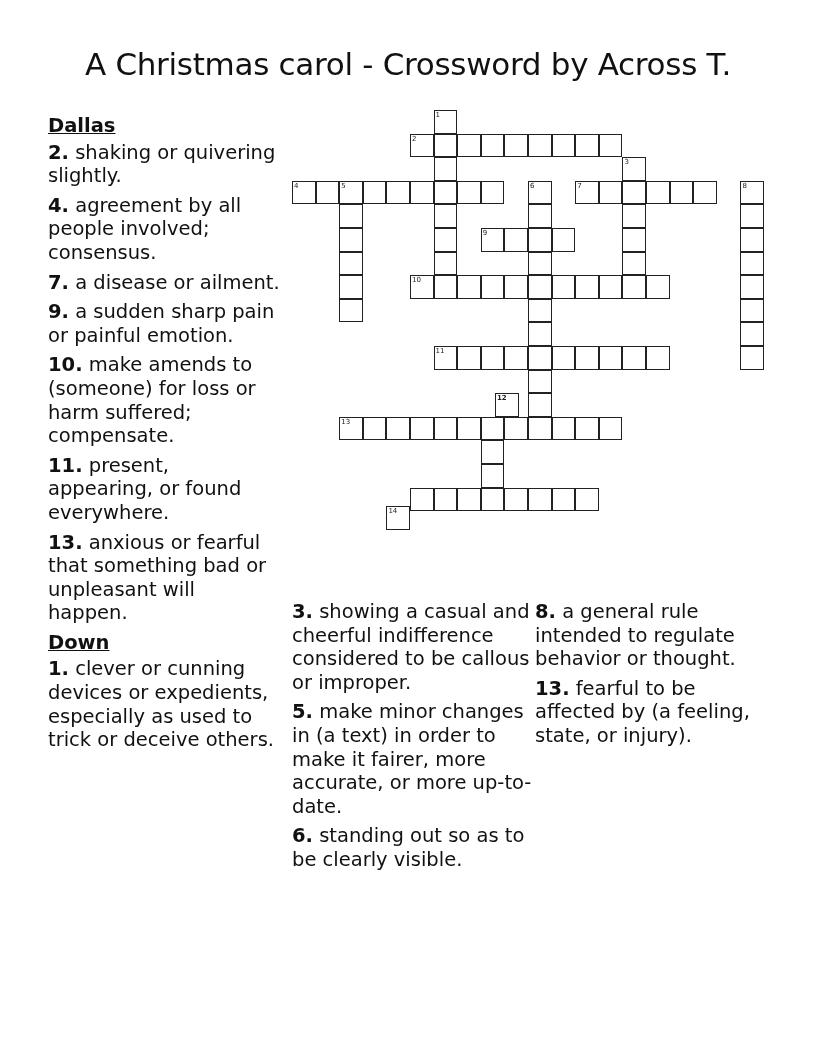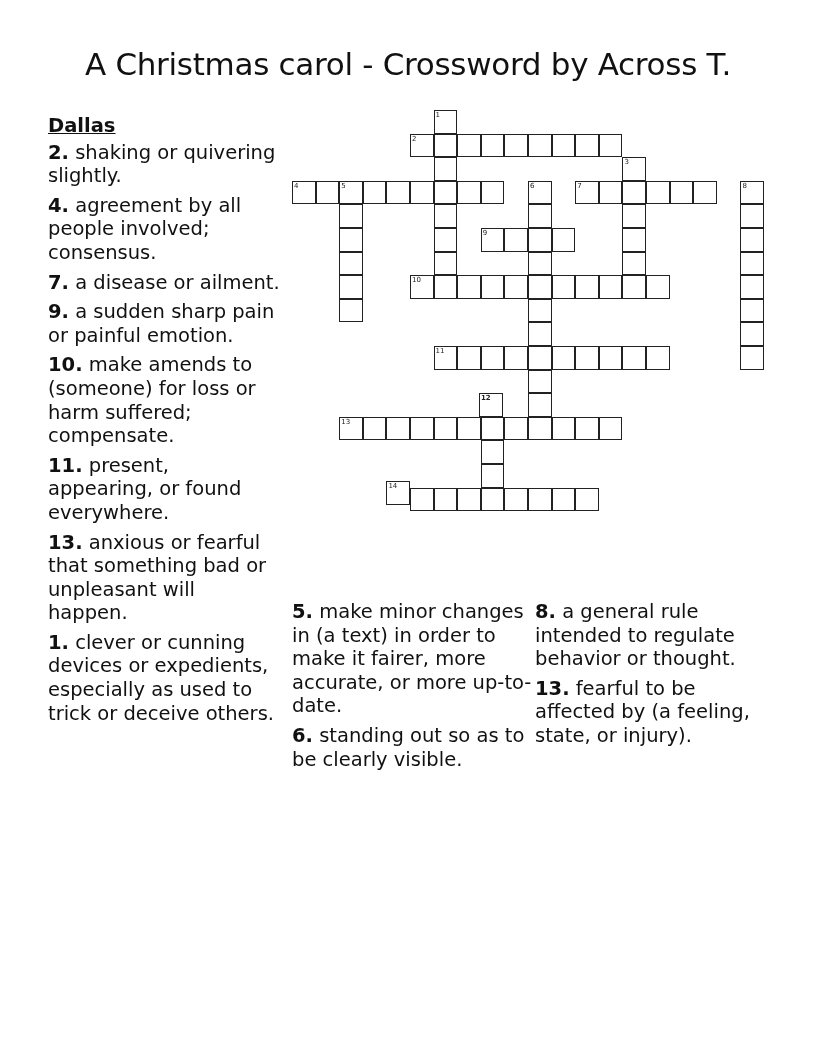--- a/index.html
+++ b/index.html
@@ -119,64 +119,66 @@
       <span class="n">11</span>
     </div>
     <div class="cell" style="left: 457.2px; top: 346px; border-color: rgb(34, 34, 34);"></div>
     <div class="cell" style="left: 480.8px; top: 346px; border-color: rgb(34, 34, 34);"></div>
     <div class="cell" style="left: 504.4px; top: 346px; border-color: rgb(34, 34, 34);"></div>
     <div class="cell" style="left: 551.6px; top: 346px; border-color: rgb(34, 34, 34);"></div>
     <div class="cell" style="left: 575.2px; top: 346px; border-color: rgb(34, 34, 34);"></div>
     <div class="cell" style="left: 598.8px; top: 346px; border-color: rgb(34, 34, 34);"></div>
     <div class="cell" style="left: 622.4px; top: 346px; border-color: rgb(34, 34, 34);"></div>
     <div class="cell" style="left: 646px; top: 346px; border-color: rgb(34, 34, 34);"></div>
-    <div class="cell" style="left: 479px; top: 393.2px; border-color: rgb(34, 34, 34); font-weight: bold;">
+    <div class="cell" style="left: 495px; top: 393.2px; border-color: rgb(34, 34, 34); font-weight: bold;">
       <span class="n">12</span>
     </div>
     <div class="cell" style="left: 480.8px; top: 416.8px; border-color: rgb(34, 34, 34);"></div>
     <div class="cell" style="left: 480.8px; top: 440.4px; border-color: rgb(34, 34, 34);"></div>
     <div class="cell" style="left: 480.8px; top: 464px; border-color: rgb(34, 34, 34);"></div>
     <div class="cell" style="left: 480.8px; top: 487.6px; border-color: rgb(34, 34, 34);"></div>
     <div class="cell" style="left: 339.2px; top: 416.8px; border-color: rgb(34, 34, 34);">
       <span class="n">13</span>
     </div>
     <div class="cell" style="left: 362.8px; top: 416.8px; border-color: rgb(34, 34, 34);"></div>
     <div class="cell" style="left: 386.4px; top: 416.8px; border-color: rgb(34, 34, 34);"></div>
     <div class="cell" style="left: 410px; top: 416.8px; border-color: rgb(34, 34, 34);"></div>
     <div class="cell" style="left: 433.6px; top: 416.8px; border-color: rgb(34, 34, 34);"></div>
     <div class="cell" style="left: 457.2px; top: 416.8px; border-color: rgb(34, 34, 34);"></div>
     <div class="cell" style="left: 504.4px; top: 416.8px; border-color: rgb(34, 34, 34);"></div>
     <div class="cell" style="left: 551.6px; top: 416.8px; border-color: rgb(34, 34, 34);"></div>
     <div class="cell" style="left: 575.2px; top: 416.8px; border-color: rgb(34, 34, 34);"></div>
     <div class="cell" style="left: 598.8px; top: 416.8px; border-color: rgb(34, 34, 34);"></div>
-    <div class="cell" style="left: 386.4px; top: 481px; border-color: rgb(34, 34, 34);">
+    <div class="cell" style="left: 386.4px; top: 506px; border-color: rgb(34, 34, 34);">
       <span class="n">14</span>
     </div>
     <div class="cell" style="left: 410px; top: 487.6px; border-color: rgb(34, 34, 34);"></div>
     <div class="cell" style="left: 433.6px; top: 487.6px; border-color: rgb(34, 34, 34);"></div>
     <div class="cell" style="left: 457.2px; top: 487.6px; border-color: rgb(34, 34, 34);"></div>
     <div class="cell" style="left: 504.4px; top: 487.6px; border-color: rgb(34, 34, 34);"></div>
     <div class="cell" style="left: 528px; top: 487.6px; border-color: rgb(34, 34, 34);"></div>
     <div class="cell" style="left: 551.6px; top: 487.6px; border-color: rgb(34, 34, 34);"></div>
     <div class="cell" style="left: 575.2px; top: 487.6px; border-color: rgb(34, 34, 34);"></div>
   </div>
 
 <div class="col" id="col1">
   <div class="hdr">Dallas</div>
   <div class="clue"><span class="num">2.</span> <span>shaking or quivering slightly.</span></div>
   <div class="clue"><span class="num">4.</span> <span>agreement by all people involved; consensus.</span></div>
   <div class="clue"><span class="num">7.</span> <span>a disease or ailment.</span></div>
   <div class="clue"><span class="num">9.</span> <span>a sudden sharp pain or painful emotion.</span></div>
   <div class="clue"><span class="num">10.</span> <span>make amends to (someone) for loss or harm suffered; compensate.</span></div>
   <div class="clue"><span class="num">11.</span> <span>present, appearing, or found everywhere.</span></div>
   <div class="clue"><span class="num">13.</span> <span>anxious or fearful that something bad or unpleasant will happen.</span></div>
+  <div class="hdr">Down</div>
   <div class="clue"><span class="num">1.</span> <span>clever or cunning devices or expedients, especially as used to trick or deceive others.</span></div>
 </div>
 
 <div class="col" id="col2">
+  <div class="clue"><span class="num">3.</span> <span>showing a casual and cheerful indifference considered to be callous or improper.</span></div>
   <div class="clue"><span class="num">5.</span> <span>make minor changes in (a text) in order to make it fairer, more accurate, or more up-to-date.</span></div>
   <div class="clue"><span class="num">6.</span> <span>standing out so as to be clearly visible.</span></div>
 </div>
 
 <div class="col" id="col3">
   <div class="clue"><span class="num">8.</span> <span>a general rule intended to regulate behavior or thought.</span></div>
   <div class="clue"><span class="num">13.</span> <span>fearful to be affected by (a feeling, state, or injury).</span></div>
 </div>
 
 </body></html>

